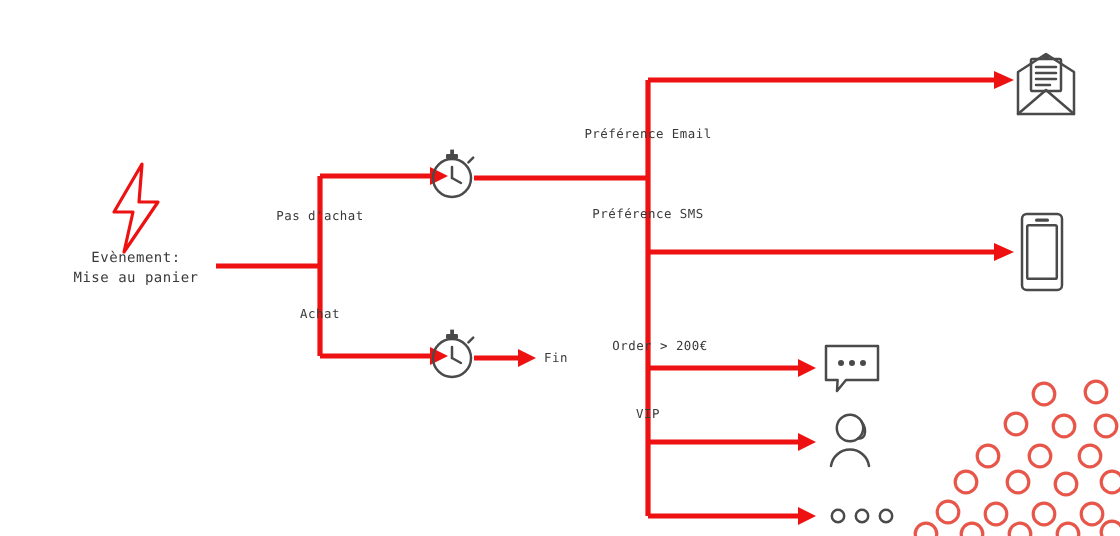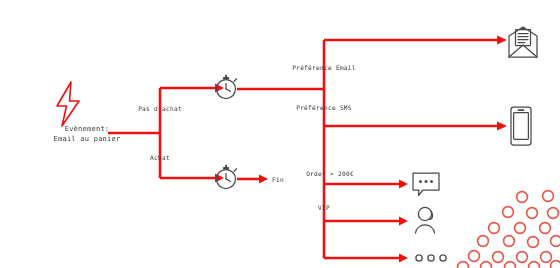--- a/index.html
+++ b/index.html
@@ -13,21 +13,21 @@
     position:absolute;
     color:#3a3a3a;
     font-family:"DejaVu Sans Mono","Liberation Mono",monospace;
     font-size:6.2px;
     letter-spacing:0.25px;
     white-space:nowrap;
     line-height:9px;
     -webkit-font-smoothing:none;
   }
   .lbl.center{transform:translateX(-50%);text-align:center;}
-  .lbl.big{font-size:7px;line-height:10px;margin-left:19px;}
+  .lbl.big{font-size:7px;line-height:10px;}
   svg{display:block;overflow:visible;}
   .flow{fill:none;stroke:#ee1111;stroke-width:2.6;stroke-linecap:butt;stroke-linejoin:miter;}
   .arrowhead{fill:#ee1111;}
   .ico{fill:none;stroke:#4a4a4a;stroke-width:1.25;stroke-linejoin:round;stroke-linecap:round;}
   .ico-f{fill:#4a4a4a;stroke:none;}
   .bolt{fill:none;stroke:#ee1111;stroke-width:1.6;stroke-linejoin:round;}
   .circ{fill:none;stroke:#e8564a;stroke-width:1.6;}
 </style>
 </head>
 <body>
@@ -151,21 +151,21 @@
       <circle class="circ" cx="556" cy="266" r="5.4"></circle>
       <circle class="circ" cx="534" cy="267" r="5.4"></circle>
       <circle class="circ" cx="510" cy="267" r="5.4"></circle>
       <circle class="circ" cx="486" cy="267" r="5.4"></circle>
       <circle class="circ" cx="463" cy="267" r="5.4"></circle>
     </g>
 
   </svg>
 
   <div class="lbl center big" style="left:68px;top:124px;">Evènement:</div>
-  <div class="lbl center big" style="left:68px;top:134px;">Email au panier</div>
+  <div class="lbl center big" style="left:68px;top:134px;">Mise au panier</div>
 
   <div class="lbl center" style="left:160px;top:104px;">Pas d'achat</div>
   <div class="lbl center" style="left:160px;top:153px;">Achat</div>
 
   <div class="lbl" style="left:272px;top:175px;">Fin</div>
 
   <div class="lbl center" style="left:324px;top:63px;">Préférence Email</div>
   <div class="lbl center" style="left:324px;top:103px;">Préférence SMS</div>
   <div class="lbl center" style="left:330px;top:169px;">Order &gt; 200€</div>
   <div class="lbl center" style="left:324px;top:203px;">VIP</div>

